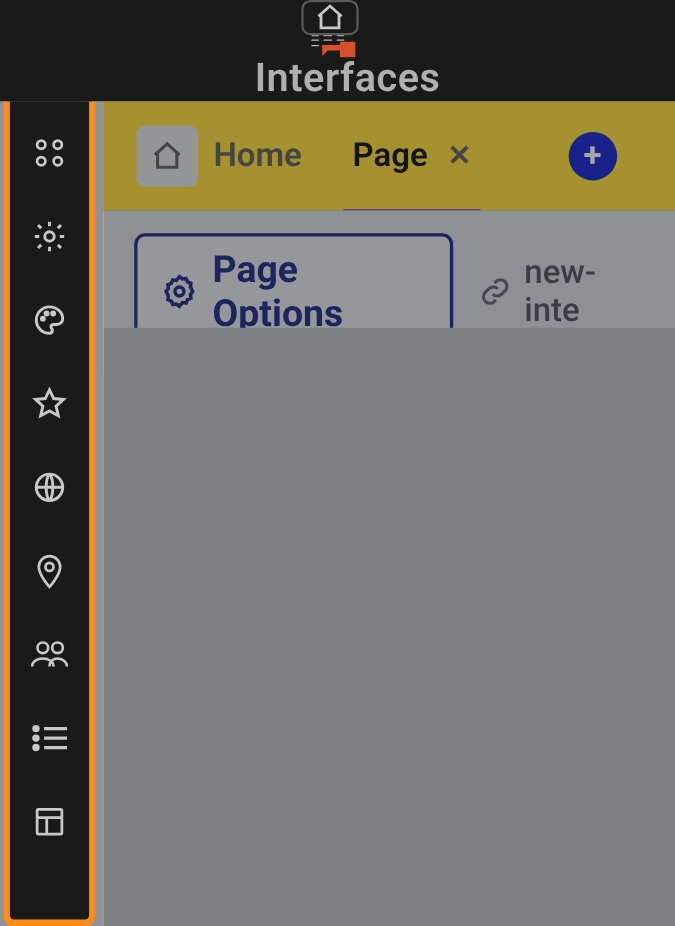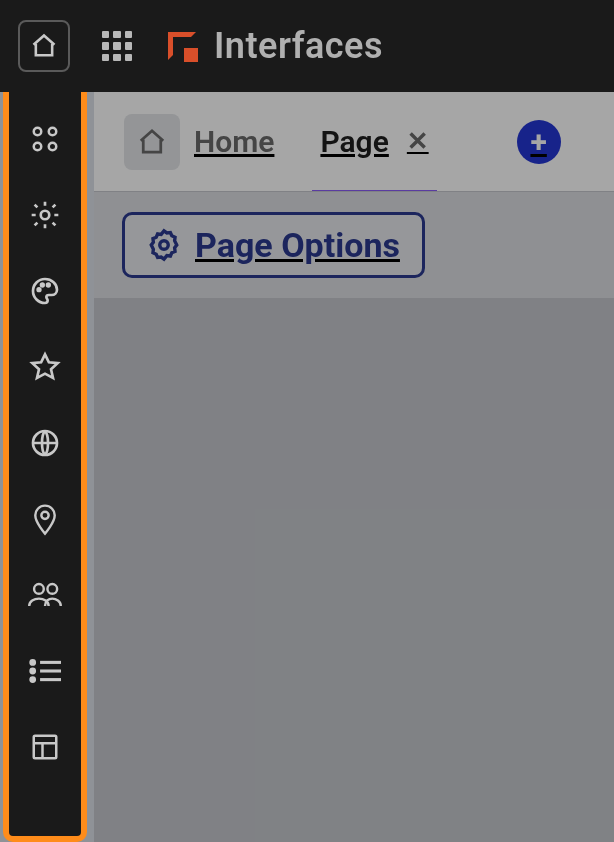--- a/index.html
+++ b/index.html
@@ -13,20 +13,21 @@
     }
     .top-header {
       position: absolute;
       top: 0; left: 0; right: 0;
       height: 92px;
       background: #1a1a1a;
       display: flex;
       align-items: center;
       padding-left: 18px;
       z-index: 10;
+      flex-direction: column;
     }
     .home-box {
       width: 52px; height: 52px;
       border: 2px solid #5a5a5a;
       border-radius: 8px;
       display: flex;
       align-items: center;
       justify-content: center;
       margin-right: 32px;
       cursor: pointer;
@@ -110,23 +111,22 @@
       z-index: 3;
       pointer-events: none;
     }
 
     .content-area {
       position: absolute;
       left: 94px;
       right: 0;
       top: 92px;
       bottom: 0;
-      background: #ffffff;
+      background: #fde047;
       z-index: 2;
-      text-decoration: underline;
     }
     .tab-row {
       display: flex;
       align-items: center;
       height: 100px;
       padding-left: 22px;
       gap: 30px;
       border-bottom: 1px solid #c5c7cc;
     }
     .tab {
@@ -321,18 +321,25 @@
   </div>
 
   <div class="toolbar-row">
     <div class="page-options-btn">
       <svg width="34" height="34" viewBox="0 0 24 24" fill="none" stroke="#2b3a8f" stroke-width="2.4">
           <path d="M12 2l2 1.5 2.5-.3 1 2.3 2.3 1-.3 2.5L21 12l-1.5 2 .3 2.5-2.3 1-1 2.3-2.5-.3L12 22l-2-1.5-2.5.3-1-2.3-2.3-1 .3-2.5L3 12l1.5-2-.3-2.5 2.3-1 1-2.3 2.5.3z"></path>
           <circle cx="12" cy="12" r="3"></circle>
         </svg>
       <span>Page Options</span>
     </div>
+    <div class="url-chunk">
+      <svg width="30" height="30" viewBox="0 0 24 24" fill="none" stroke="#6a6f78" stroke-width="2.4">
+          <path d="M10 14a5 5 0 0 0 7 0l3-3a5 5 0 0 0-7-7l-1.5 1.5"></path>
+          <path d="M14 10a5 5 0 0 0-7 0l-3 3a5 5 0 0 0 7 7l1.5-1.5"></path>
+        </svg>
+      <span>new-inte</span>
+    </div>
   </div>
 
   <div class="canvas-area"></div>
 </div>
 
 <div class="dim-overlay"></div>
 
 </body></html>

